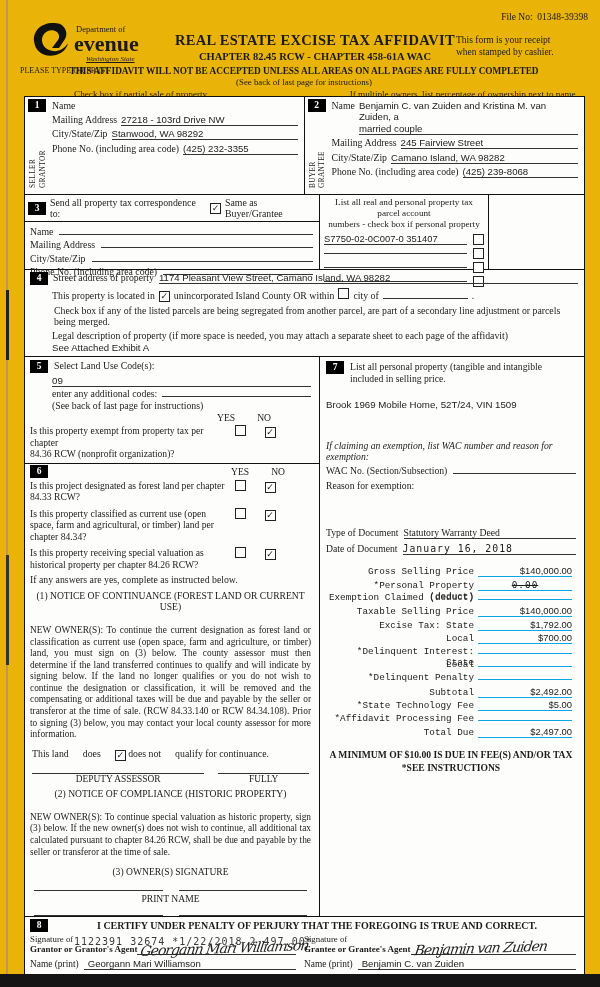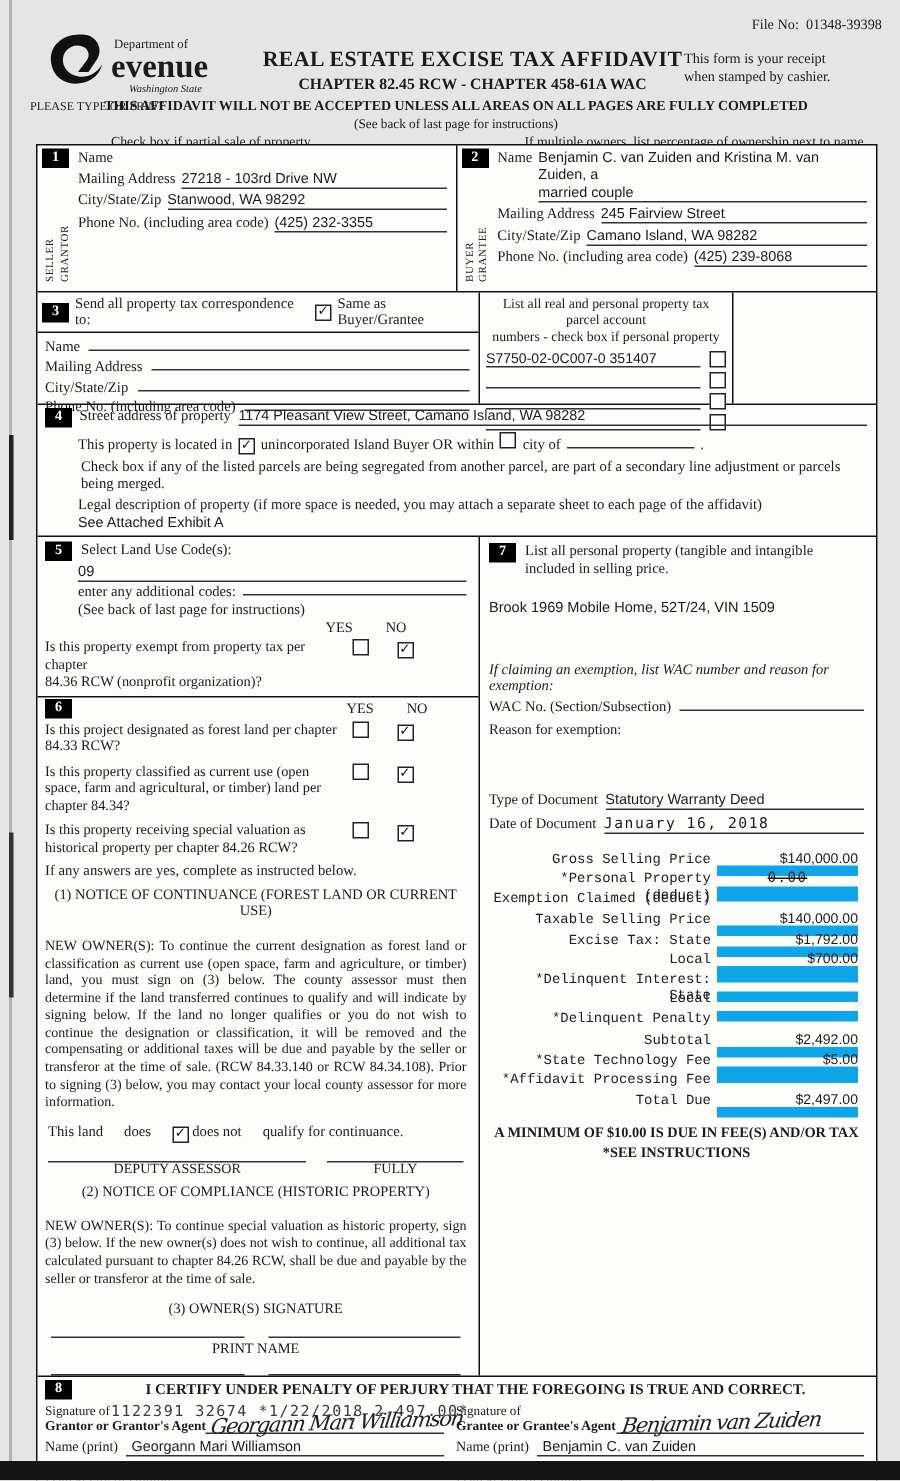--- a/index.html
+++ b/index.html
@@ -1,30 +1,30 @@
 <!DOCTYPE html>
 <html><head>
 <meta charset="utf-8">
 <style>
   html,body{margin:0;padding:0;}
-  .page{position:relative;width:600px;height:987px;background:#e5e5e5;overflow:hidden;
+  .page{position:relative;width:600px;height:987px;background:#eab308;overflow:hidden;
         font-family:"Liberation Serif",serif;color:#1b1b1b;}
   .scanline{position:absolute;left:6px;top:0;width:2px;height:975px;background:#8a8a8a;opacity:.55;}
   .scanline2{position:absolute;left:6px;top:290px;width:3px;height:70px;background:#222;}
   .scanline3{position:absolute;left:6px;top:555px;width:3px;height:110px;background:#333;}
   .bottombar{position:absolute;left:0;top:974px;width:600px;height:13px;background:#151515;}
 
   .fileno{position:absolute;left:0;top:12px;width:588px;text-align:right;font-size:9.5px;}
   .hdr{position:absolute;left:24px;top:20px;width:560px;}
   .hdr-row{display:flex;}
   .logo{width:150px;position:relative;}
   .logo-swoosh{position:absolute;left:8px;top:2px;width:40px;height:36px;}
   .logo-dept{position:absolute;left:52px;top:4px;font-size:8.5px;}
   .logo-rev{position:absolute;left:50px;top:11px;font-size:22px;font-weight:bold;letter-spacing:0;}
-  .logo-ws{position:absolute;left:62px;top:35px;font-size:7px;font-style:italic;}
+  .logo-ws{position:absolute;left:62px;top:35px;font-size:7px;font-style:italic;text-decoration:underline;}
   .logo-please{position:absolute;left:-4px;top:46px;font-size:8px;}
   .titleblk{flex:1;text-align:center;padding-top:12px;}
   .title{font-size:14.5px;font-weight:bold;letter-spacing:.3px;}
   .subtitle{font-size:10.5px;font-weight:bold;margin-top:2px;}
   .receipt{width:128px;font-size:9.5px;padding-top:14px;line-height:1.3;}
   .warn{text-align:center;font-size:9.3px;font-weight:bold;margin-top:4px;}
   .seeback{text-align:center;font-size:8.8px;margin-top:1px;}
   .pm-row{display:flex;font-size:9.2px;margin-top:2px;}
   .pm-left{margin-left:50px;}
   .pm-right{margin-left:auto;margin-right:6px;}
@@ -53,21 +53,21 @@
   .party .frow .ul{flex:1;}
 
   .r3{display:flex;border-bottom:1.4px solid #111;height:74px;}
   .r3c1{width:295px;border-right:1.2px solid #111;position:relative;box-sizing:border-box;}
   .r3send{display:flex;align-items:center;gap:4px;border-bottom:1.1px solid #111;padding:2px 3px 2px 3px;font-size:9.6px;}
   .r3fields{padding:1px 6px 0 5px;}
   .r3fields .frow{display:flex;align-items:baseline;margin-top:2.5px;font-size:9.8px;}
   .r3fields .frow .ul{flex:1;margin-left:6px;}
   .r3c2{width:169px;border-right:1.2px solid #111;box-sizing:border-box;padding:2px 4px;}
   .parcelhead{text-align:center;font-size:9.2px;line-height:1.2;}
-  .parcelrow{display:flex;align-items:flex-end;margin-top:3px;}
+  .parcelrow{display:flex;align-items:center;margin-top:3px;}
   .parcelrow .ul{flex:1;margin-right:6px;}
   .parcelrow .pval{font-family:"Liberation Sans",sans-serif;font-size:9.4px;}
   .r3c3{flex:1;box-sizing:border-box;padding:2px 6px;}
   .assessedhead{text-align:center;font-size:9.4px;margin-top:2px;}
   .assessedrow{margin-top:3.5px;}
 
   .r4{border-bottom:1.4px solid #111;padding:2px 6px 3px 5px;position:relative;}
   .r4 .srow{display:flex;align-items:baseline;gap:5px;}
   .r4 .ul{flex:1;}
   .r4line{font-size:9.8px;margin-top:3px;display:flex;align-items:baseline;gap:4px;flex-wrap:wrap;}
@@ -108,26 +108,26 @@
   .s7{padding:4px 8px 0 6px;position:relative;}
   .s7 .hrow{display:flex;gap:6px;}
   .s7lbl{font-size:9.7px;line-height:1.25;}
   .s7val{font-family:"Liberation Sans",sans-serif;font-size:9.7px;margin-top:14px;}
   .exempt{font-size:9.7px;margin-top:30px;font-style:italic;}
   .wacrow{display:flex;align-items:baseline;margin-top:3px;font-size:9.7px;}
   .wacrow .ul{flex:1;margin-left:6px;max-width:160px;}
   .reason{font-size:9.7px;margin-top:4px;}
   .docrow{display:flex;align-items:baseline;margin-top:4px;font-size:9.7px;}
   .docrow .ul{flex:1;margin-left:5px;}
-  .docrow .dv{font-family:Liberation Sans, sans-serif;}
+  .docrow .dv{font-family:Liberation Serif, serif;}
   .docrow .dvm{font-family:"DejaVu Sans Mono",monospace;font-size:9.8px;letter-spacing:1px;}
   .taxtbl{margin-top:10px;padding-right:4px;}
   .taxrow{display:flex;align-items:baseline;height:13.4px;}
   .taxrow .tl{width:148px;text-align:right;font-family:Liberation Mono, monospace;font-size:9.3px;flex:none;}
-  .taxrow .tv{flex:1;border-bottom:7px solid #0ea5e9;text-align:right;font-family:"Liberation Sans",sans-serif;font-size:9.4px;margin-left:4px;}
+  .taxrow .tv{flex:1;border-bottom:1px solid #0ea5e9;text-align:right;font-family:"Liberation Sans",sans-serif;font-size:9.4px;margin-left:4px;}
   .taxrow .tv.mono{font-family:"DejaVu Sans Mono",monospace;text-decoration:line-through;text-align:center;letter-spacing:1px;}
   .minnote{font-size:9.6px;font-weight:bold;text-align:center;margin-top:10px;line-height:1.3;}
 
   .r8{border-top:1.6px solid #111;position:relative;padding:2px 6px 2px 5px;}
   .r8h{display:flex;align-items:center;gap:8px;}
   .certify{flex:1;text-align:center;font-size:10px;font-weight:bold;}
   .r8cols{display:flex;margin-top:2px;}
   .r8col{width:50%;box-sizing:border-box;padding-right:8px;}
   .sline{display:flex;align-items:flex-end;}
   .sl2{font-size:8.8px;line-height:1.15;flex:none;}
@@ -293,21 +293,21 @@
 
     <div class="r4">
       <div class="srow">
         <span class="num">4</span>
         <span class="lbl">Street address of property</span>
         <span class="ul val">1174 Pleasant View Street, Camano Island, WA 98282</span>
       </div>
       <div class="r4line" style="margin-left:22px;">
         <span>This property is located in</span>
         <span class="cb">✓</span>
-        <span>unincorporated Island Buyer OR within</span>
+        <span>unincorporated Island County OR within</span>
         <span class="cb"></span>
         <span>city of</span>
         <span class="cityul"></span>
         <span>.</span>
       </div>
       <div class="r4line" style="margin-left:24px;">Check box if any of the listed parcels are being segregated from another parcel, are part of a secondary line adjustment or parcels being merged.</div>
       <div class="r4line" style="margin-left:22px;">Legal description of property (if more space is needed, you may attach a separate sheet to each page of the affidavit)</div>
       <div class="val" style="margin-left:22px;margin-top:1px;">See Attached Exhibit A</div>
     </div>
 

